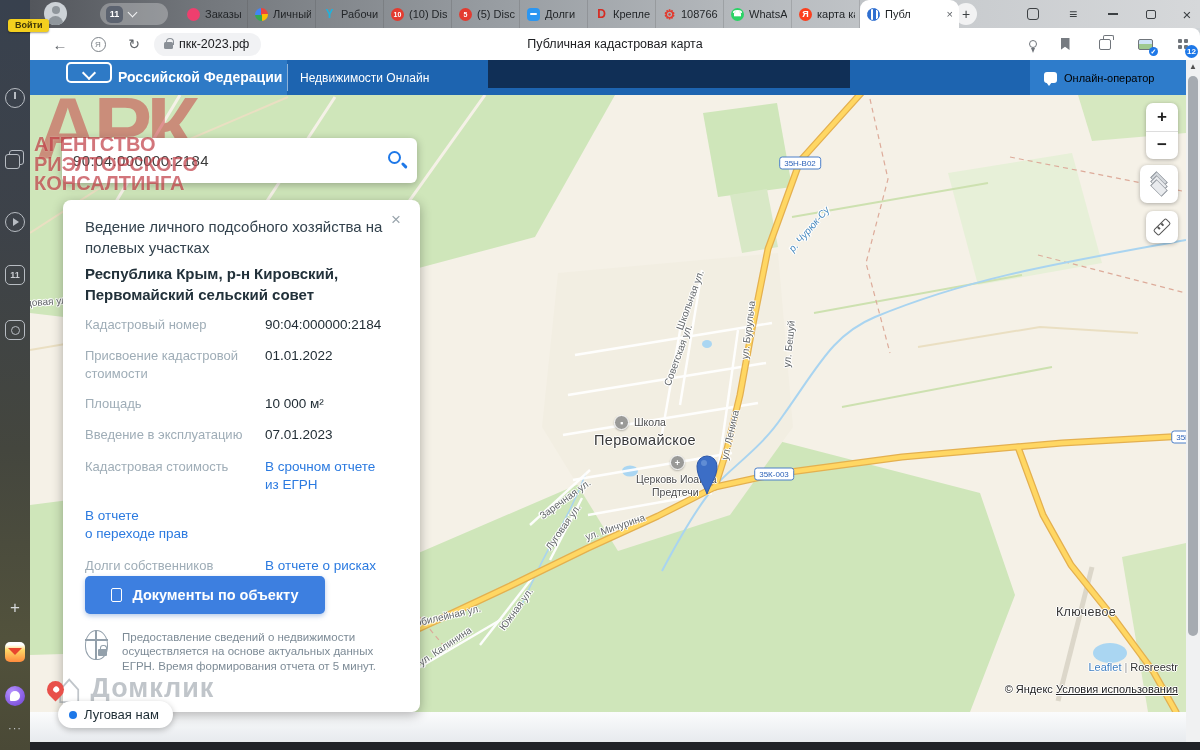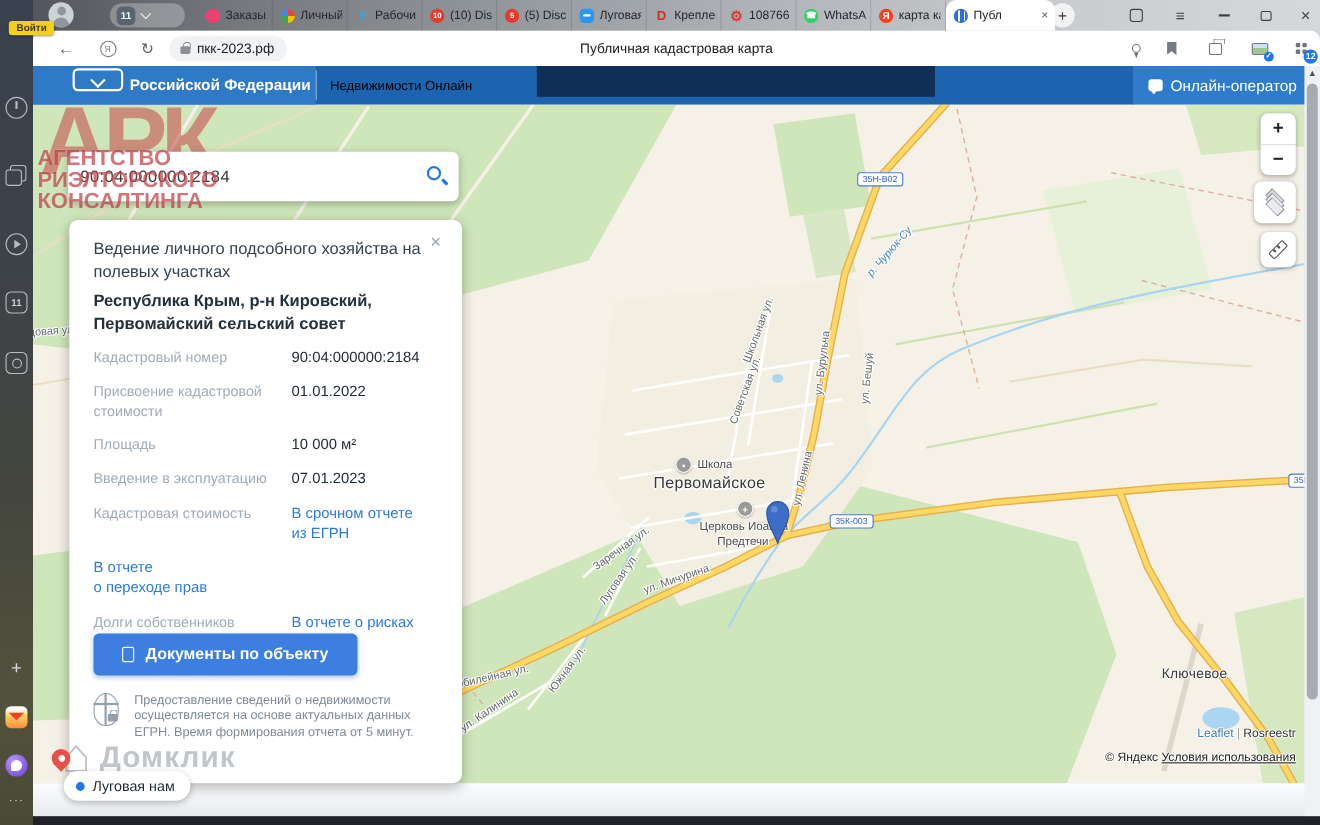--- a/index.html
+++ b/index.html
@@ -92,26 +92,26 @@
   #ab-ext i s{width:4px;height:4px;background:#70757b;border-radius:1px}
   #ext-badge{position:absolute;left:1155px;top:17px;min-width:13px;height:13px;border-radius:7px;background:#1e78e8;color:#fff;font-size:8px;font-weight:700;line-height:13px;text-align:center;padding:0 2px}
 
   
   #siteheader{position:absolute;left:30px;top:60px;width:1001px;height:35px;background:#1d64b0;z-index:2}
   #sh-left{position:absolute;left:0;top:0;width:257px;height:35px;background:#2e7ac6}
   #sh-logo{position:absolute;left:36px;top:2px;width:46px;height:21px;border:2px solid #fff;border-radius:5px}
   #sh-logo:after{content:"";position:absolute;left:16px;top:4px;width:8px;height:8px;border-right:2px solid #fff;border-bottom:2px solid #fff;transform:rotate(45deg)}
   #sh-brand{position:absolute;left:88px;top:9px;font-size:14px;font-weight:700;color:#fff}
   #sh-div{position:absolute;left:257px;top:4px;width:1px;height:27px;background:rgba(255,255,255,.5)}
-  #sh-nav{position:absolute;left:270px;top:11px;font-size:12px;color:#000000}
+  #sh-nav{position:absolute;left:270px;top:11px;font-size:12px;color:#ffffff}
   #sh-dark{position:absolute;left:458px;top:0;width:362px;height:28px;background:#102f56}
   #sh-op{position:absolute;left:1000px;top:0;width:156px;height:35px;background:#2e7ccb;display:flex;align-items:center;gap:7px;padding-left:14px}
   #sh-op i{width:13px;height:11px;background:#fff;border-radius:3px;position:relative}
   #sh-op i:after{content:"";position:absolute;left:2px;bottom:-3px;border-left:3px solid transparent;border-right:3px solid transparent;border-top:4px solid #fff}
-  #sh-op span{font-size:14px;color:#ffffff}
+  #sh-op span{font-size:11px;color:#000000}
 
   
   #map{position:absolute;left:30px;top:95px;width:1156px;height:617px;overflow:hidden;background:#f5f1e7}
   #map svg{position:absolute;left:0;top:0;z-index:1}
   #street-layer{position:absolute;left:0;top:0;width:100%;height:100%;z-index:2}
   .street{position:absolute;font-size:10px;color:#63676a;white-space:nowrap;
     text-shadow:-1px 0 0 #fff,1px 0 0 #fff,0 -1px 0 #fff,0 1px 0 #fff,-1px -1px 0 #fff,1px 1px 0 #fff}
   .street.river{color:#4286bd;font-style:italic}
   .settlement{position:absolute;transform:translate(-50%,-50%);color:#383838;white-space:nowrap;z-index:2;
     text-shadow:-1px 0 0 #fff,1px 0 0 #fff,0 -1px 0 #fff,0 1px 0 #fff;letter-spacing:.3px}
@@ -239,21 +239,21 @@
         <div class="tab">
           <span class="tic tic-redbadge">10</span>
           <span class="tlabel">(10) Dis</span>
         </div>
         <div class="tab">
           <span class="tic tic-redbadge">5</span>
           <span class="tlabel">(5) Disco</span>
         </div>
         <div class="tab">
           <span class="tic tic-bluechat"></span>
-          <span class="tlabel">Луговая</span>
+          <span class="tlabel">Долги</span>
         </div>
         <div class="tab">
           <span class="tic tic-redD">D</span>
           <span class="tlabel">Креплен</span>
         </div>
         <div class="tab">
           <span class="tic tic-redgear">⚙</span>
           <span class="tlabel">108766</span>
         </div>
         <div class="tab">

